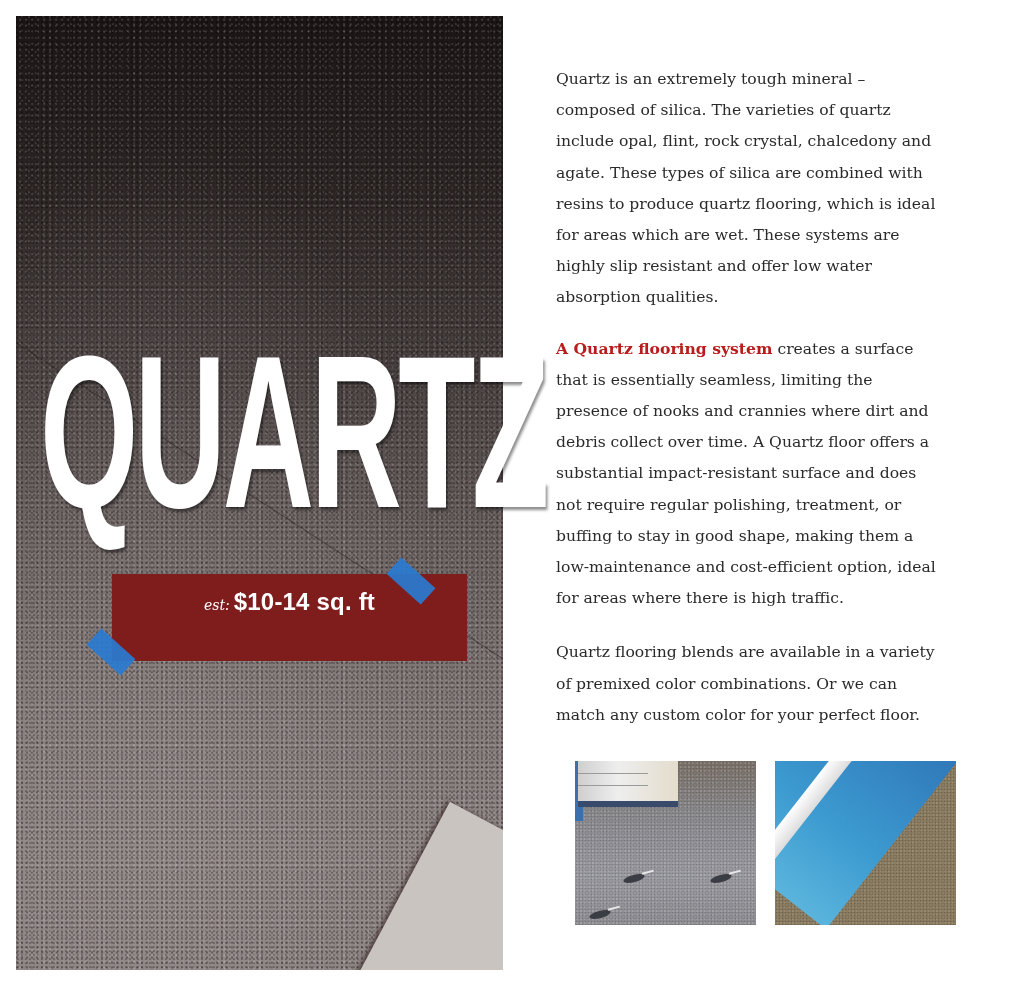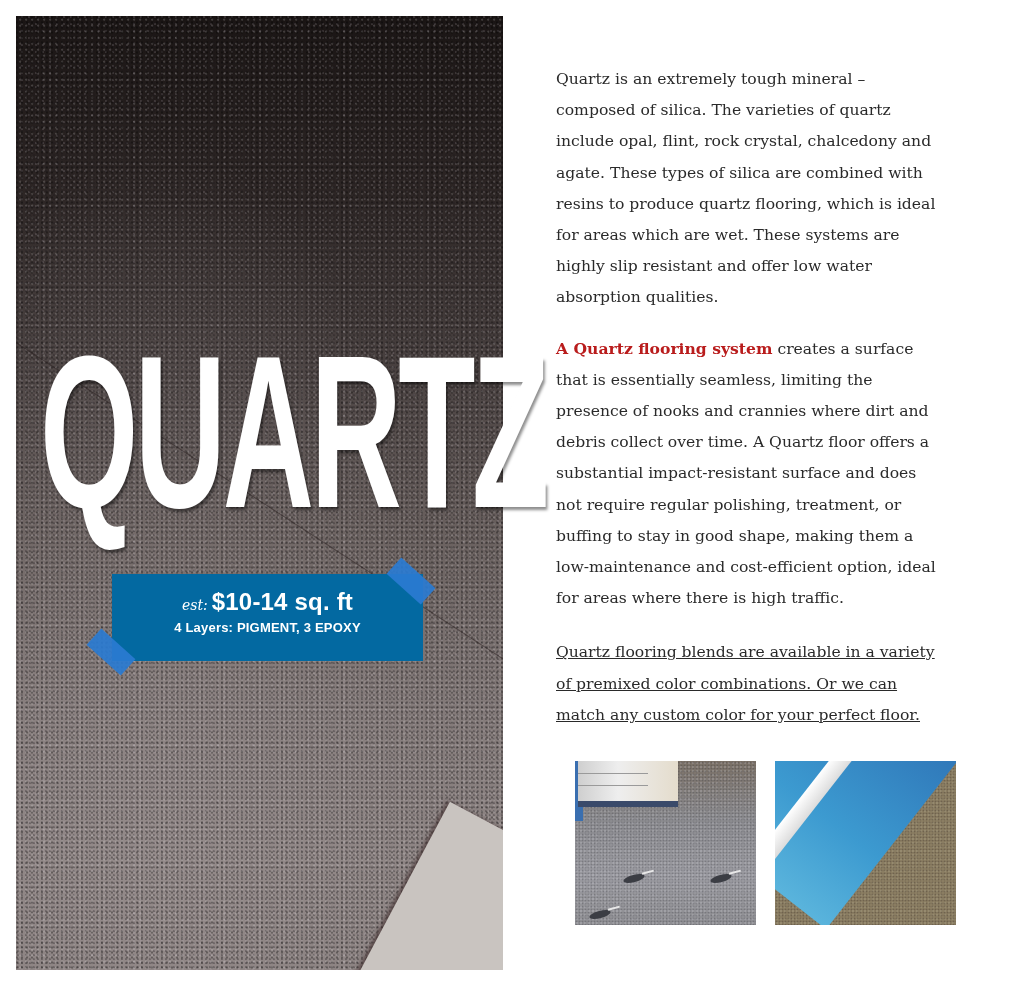--- a/index.html
+++ b/index.html
@@ -34,21 +34,21 @@
   }
   .hero-title {
     position:absolute; left:40px; top:323px; width:430px; text-align:center;
     font-family:"Liberation Sans", sans-serif; font-weight:700; color:#ffffff;
     font-size:218px; line-height:218px; letter-spacing:-6px;
     transform:scaleX(0.58); transform-origin:left top;
     width:740px;
     text-shadow:3px 3px 4px rgba(0,0,0,0.45);
   }
   .price-box {
-    position:absolute; left:112px; top:574px; width:311px; height:87px; background:#0369a1;
+    position:absolute; left:112px; top:574px; width:355px; height:87px; background:#7f1d1d;
     color:#fff; text-align:center; box-sizing:border-box; padding-top:14px;
   }
   .price-line { white-space:nowrap; }
   .price-est {
     font-family:"DejaVu Serif", serif; font-style:italic; font-size:14px; margin-right:4px;
   }
   .price-value {
     font-family:"Liberation Sans", sans-serif; font-weight:700; font-size:24px; letter-spacing:0.2px;
   }
   .price-sub {
@@ -57,21 +57,21 @@
   .tape {
     position:absolute; width:46px; height:22px; background:#2a7bd1; opacity:0.92;
   }
   .tape-right { left:388px; top:570px; transform:rotate(42deg); }
   .tape-left  { left:88px;  top:641px; transform:rotate(42deg); }
   .text-col {
     position:absolute; left:556px; top:54px; width:390px;
     font-family:"DejaVu Serif", serif; font-size:15.6px; line-height:31.2px; color:#2a2a2a;margin-top:10px;
   }
   .text-col p { margin:0 0 19px 0; }
-  .text-col p.p3 { margin-top:23px;text-decoration:underline; }
+  .text-col p.p3 { margin-top:23px; }
   .text-col b { font-weight:700; color:#b91c1c; }
   .thumb { position:absolute; top:761px; width:181px; height:164px; overflow:hidden; }
   .thumb1 {
     left:575px;
     background:linear-gradient(180deg, #7a7066 0%, #8a8a8e 35%, #9a9aa0 70%, #8e8e92 100%);
   }
   .thumb1 .cabinet {
     position:absolute; left:3px; top:0; width:100px; height:40px;
     background:linear-gradient(90deg,#cfcfcf,#eeeeee 40%,#e4dccc);
     border-bottom:6px solid #3a4a6a;
@@ -123,21 +123,20 @@
   <div class="seam1"></div>
   <div class="corner"></div>
 </div>
 
 <div class="hero-title">QUARTZ</div>
 
 <div class="price-box">
   <div class="price-line">
     <span class="price-est">est:</span><span class="price-value">$10-14 sq. ft</span>
   </div>
-  <div class="price-sub">4 Layers: PIGMENT, 3 EPOXY</div>
 </div>
 <div class="tape tape-right"></div>
 <div class="tape tape-left"></div>
 
 <div class="text-col">
   <p>Quartz is an extremely tough mineral – composed of silica. The varieties of quartz include opal, flint, rock crystal, chalcedony and agate. These types of silica are combined with resins to produce quartz flooring, which is ideal for areas which are wet. These systems are highly slip resistant and offer low water absorption qualities.</p>
   <p><b>A Quartz flooring system</b><span> creates a surface that is essentially seamless, limiting the presence of nooks and crannies where dirt and debris collect over time. A Quartz floor offers a substantial impact-resistant surface and does not require regular polishing, treatment, or buffing to stay in good shape, making them a low-maintenance and cost-efficient option, ideal for areas where there is high traffic.</span></p>
   <p class="p3">Quartz flooring blends are available in a variety of premixed color combinations. Or we can match any custom color for your perfect floor.</p>
 </div>
 

